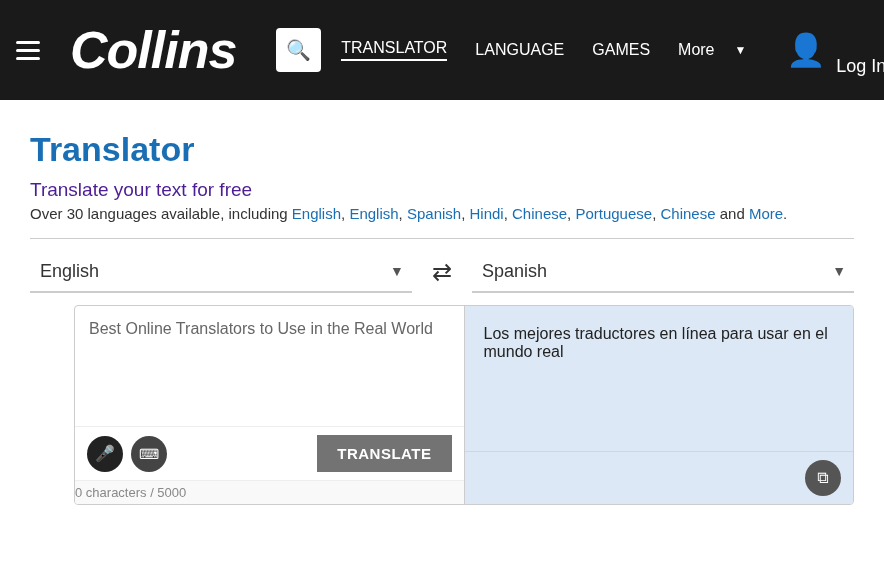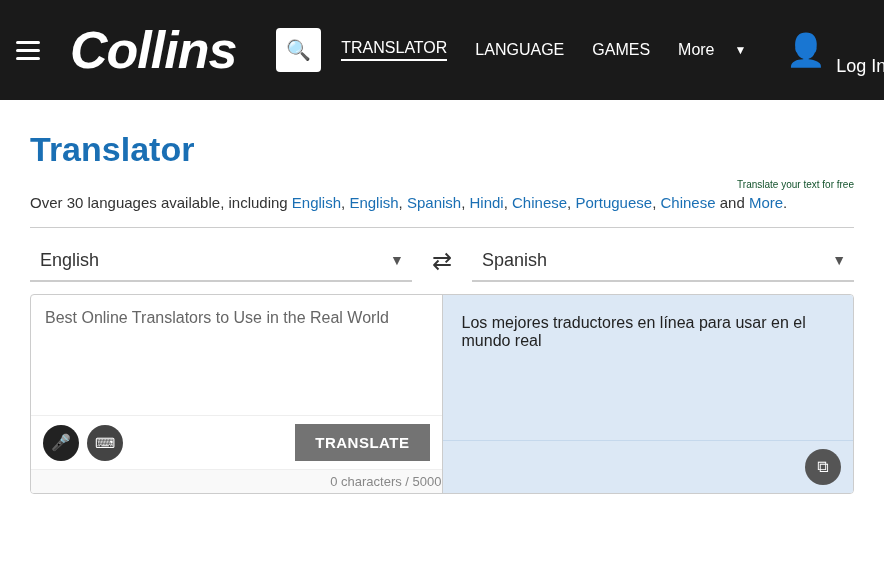--- a/index.html
+++ b/index.html
@@ -113,24 +113,23 @@
       max-width: 884px;
       padding: 30px 30px 20px 30px;
     }
     .translator-title {
       color: #1a6fb4;
       font-size: 34px;
       font-weight: bold;
       margin-bottom: 10px;
     }
     .subtitle {
-      font-size: 10px;
-      color: #14532d;
+      font-size: 19px;
+      color: #4c1d95;
       margin-bottom: 4px;
-      text-align: right;
     }
     .languages-line {
       font-size: 15px;
       color: #333;
       margin-bottom: 16px;
     }
     .languages-line .blue-link {
       color: #1a6fb4;
     }
     .divider {
@@ -182,20 +181,21 @@
       align-items: center;
     }
 
     
     .translate-area {
       display: flex;
       gap: 0;
       border: 1px solid #ccc;
       border-radius: 4px;
       overflow: hidden;
+      margin-left: 44px;
     }
     .source-panel {
       flex: 1;
       border-right: 1px solid #ccc;
       display: flex;
       flex-direction: column;
     }
     .target-panel {
       flex: 1;
       background: #dce8f5;
@@ -260,21 +260,21 @@
       color: #fff;
       border: none;
       padding: 10px 20px;
       font-size: 15px;
       font-weight: bold;
       cursor: pointer;
       margin-left: auto;
       letter-spacing: 0.5px;
     }
     .char-count {
-      text-align: right;
+      text-align: left;
       font-size: 13px;
       color: #888;
       padding: 4px 0;
       background: #f9f9f9;
       border-top: 1px solid #eee;
     }
     .target-footer {
       display: flex;
       align-items: center;
       justify-content: flex-end;

